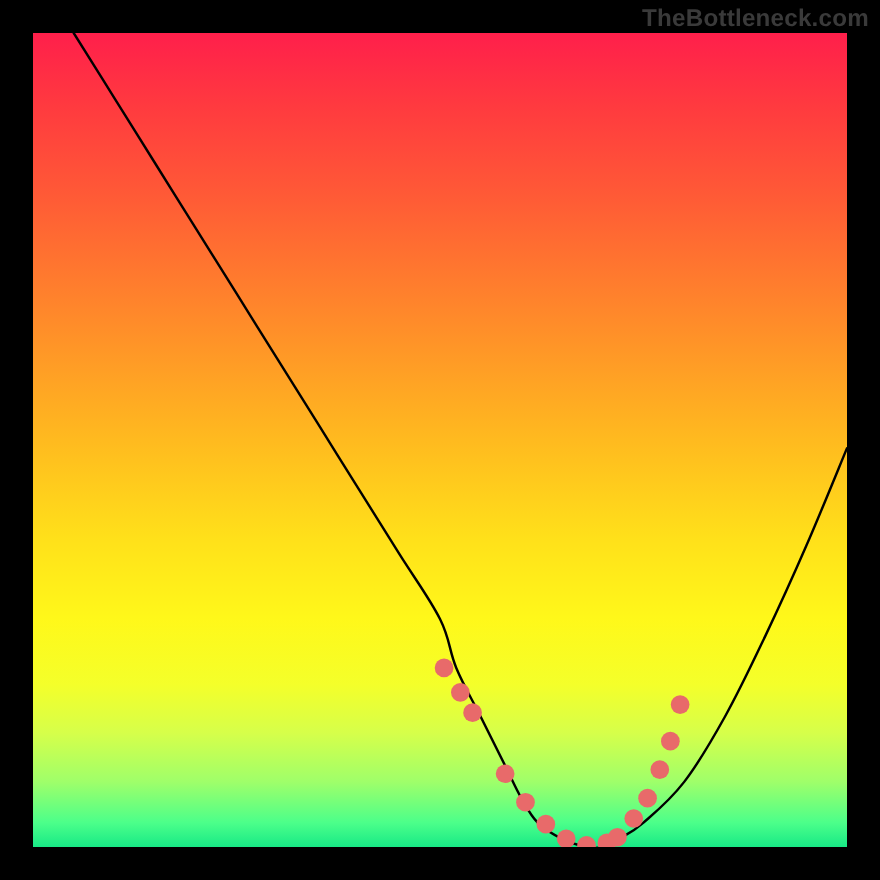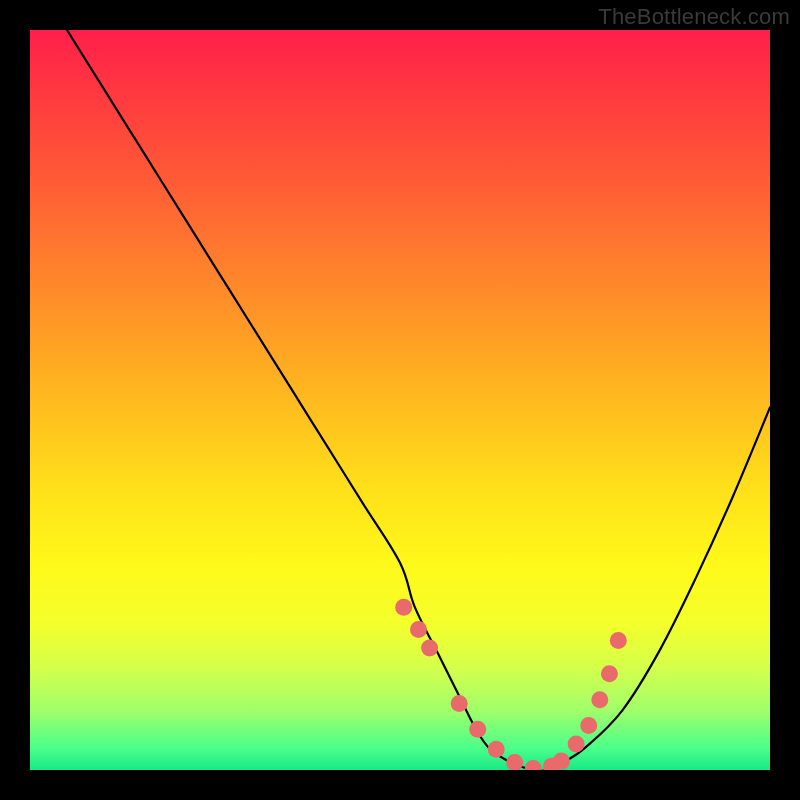--- a/index.html
+++ b/index.html
@@ -37,21 +37,21 @@
       #9fff6a 92%,
       #4cff8a 97%,
       #18e986 100%);
   }
   .attribution {
     position: absolute;
     top: 4px;
     right: 10px;
     color: #3a3a3a;
     font-size: 22px;
-    font-weight: 400;
+    font-weight: 700;
     letter-spacing: 0.2px;
     z-index: 5;
   }
   svg.curve {
     position: absolute;
     left: 0;
     top: 0;
     width: 740px;
     height: 740px;
     z-index: 3;

